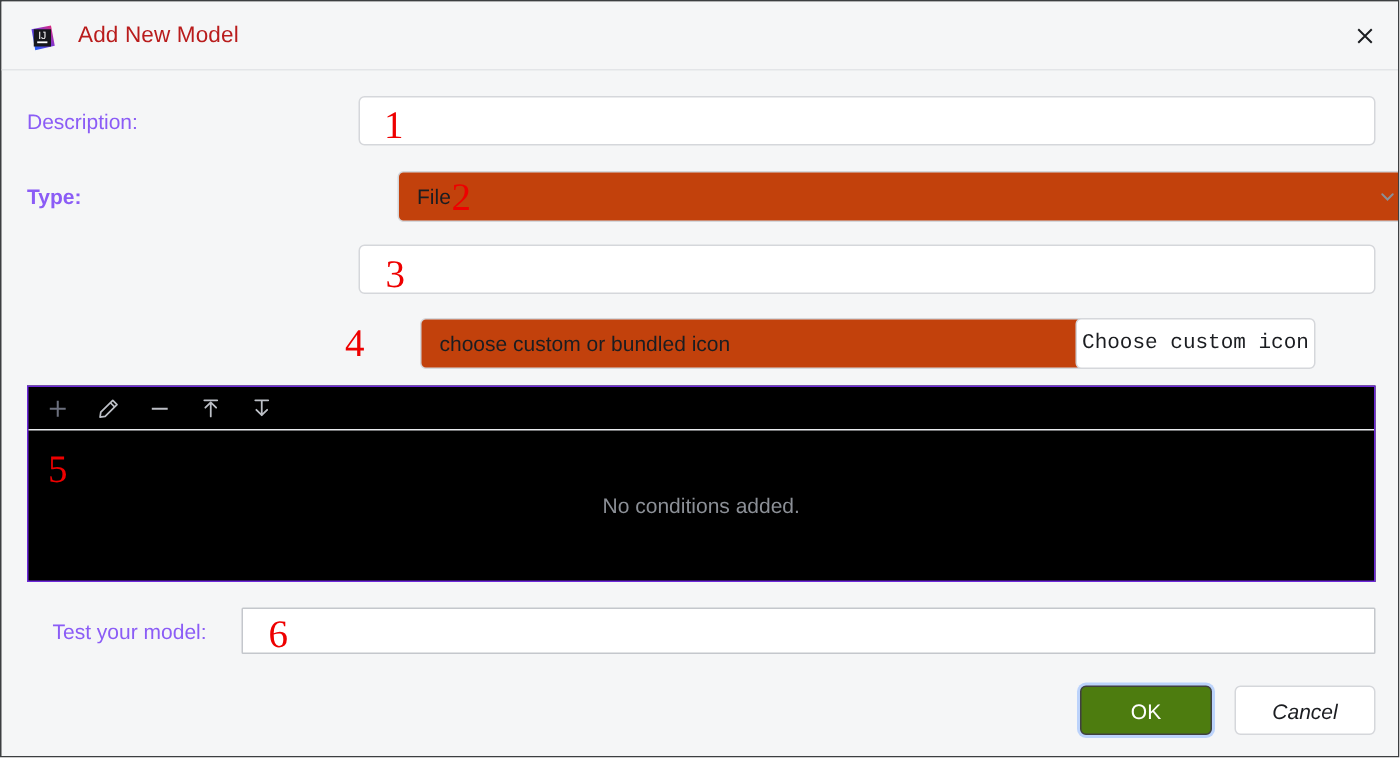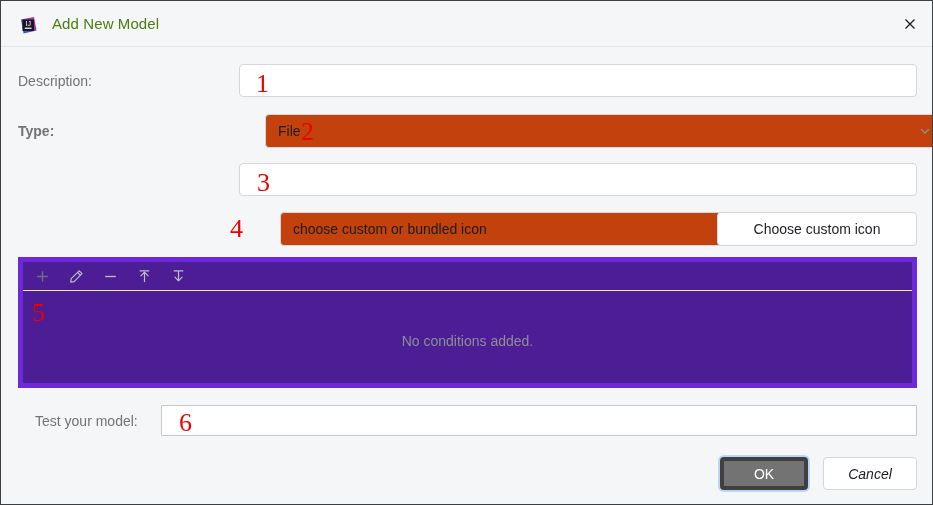--- a/index.html
+++ b/index.html
@@ -32,40 +32,40 @@
   }
   #app-icon {
     position: absolute;
     left: 17px; top: 14px;
     width: 21px; height: 21px;
   }
   #title-text {
     position: absolute;
     left: 51px; top: 14px;
     font-size: 15px;
-    color: #4d7c0f;
+    color: #b91c1c;
     letter-spacing: .1px;
     white-space: nowrap;
     text-align: right;
   }
   #close-btn {
     position: absolute;
     right: 6px; top: 6px;
     width: 36px; height: 34px;
     display: flex;
     align-items: center;
     justify-content: center;
     cursor: default;
   }
 
   
   .field-label {
     position: absolute;
     font-size: 14px;
-    color: #737373;
+    color: #8b5cf6;
     white-space: nowrap;
   }
 
   
   .text-input {
     position: absolute;
     box-sizing: border-box;
     background: #ffffff;
     border: 1px solid #d5d7db;
     border-radius: 4px;
@@ -116,34 +116,34 @@
     border-radius: 4px;
     display: flex;
     align-items: center;
     justify-content: center;
     font-size: 14px;
     color: #1b1d21;
     cursor: default;
     white-space: nowrap;
   }
   .btn.primary {
-    background: #737373;
-    border: 4px solid #404040;
+    background: #4d7c0f;
+    border: 1px solid #404040;
     color: #ffffff;
     box-shadow: 0 0 0 2px #bcd3fb;
   }
 
   
   #conditions-panel {
     position: absolute;
     left: 17px; top: 256px;
     width: 899px; height: 131px;
     box-sizing: border-box;
-    background: #4c1d95;
-    border: 5px solid #6d28d9;
+    background: #000000;
+    border: 1px solid #6d28d9;
   }
   #conditions-toolbar {
     position: absolute;
     left: 0; top: 0;
     width: 100%; height: 29px;
     box-sizing: border-box;
     border-bottom: 1px solid #e8eaed;
   }
   .tool-btn {
     position: absolute;
@@ -242,21 +242,21 @@
 
   <div class="combo" style="left:253px; top:211px; width:492px; height:34px;">
     <span class="value">choose custom or bundled icon</span>
     <span class="chev">
       <svg width="14" height="14" viewBox="0 0 14 14">
         <path d="M3.5 5.5 L7 9 L10.5 5.5" stroke="#8b8f96" stroke-width="1.3" fill="none" stroke-linecap="round"></path>
       </svg>
     </span>
   </div>
 
-  <div class="btn" style="left:716px; top:211px; width:200px; height:34px;">Choose custom icon</div>
+  <div class="btn" style="left:716px; top:211px; width:160px; height:34px;font-family:Liberation Mono, monospace;">Choose custom icon</div>
 
   <div id="conditions-panel">
 
     <div id="conditions-toolbar">
 
       <span class="tool-btn" style="left:3px;">
         <svg width="15" height="15" viewBox="0 0 15 15">
           <path d="M7.5 2.2 V12.8 M2.2 7.5 H12.8" stroke="#6c707e" stroke-width="1.35" fill="none"></path>
         </svg>
       </span>

